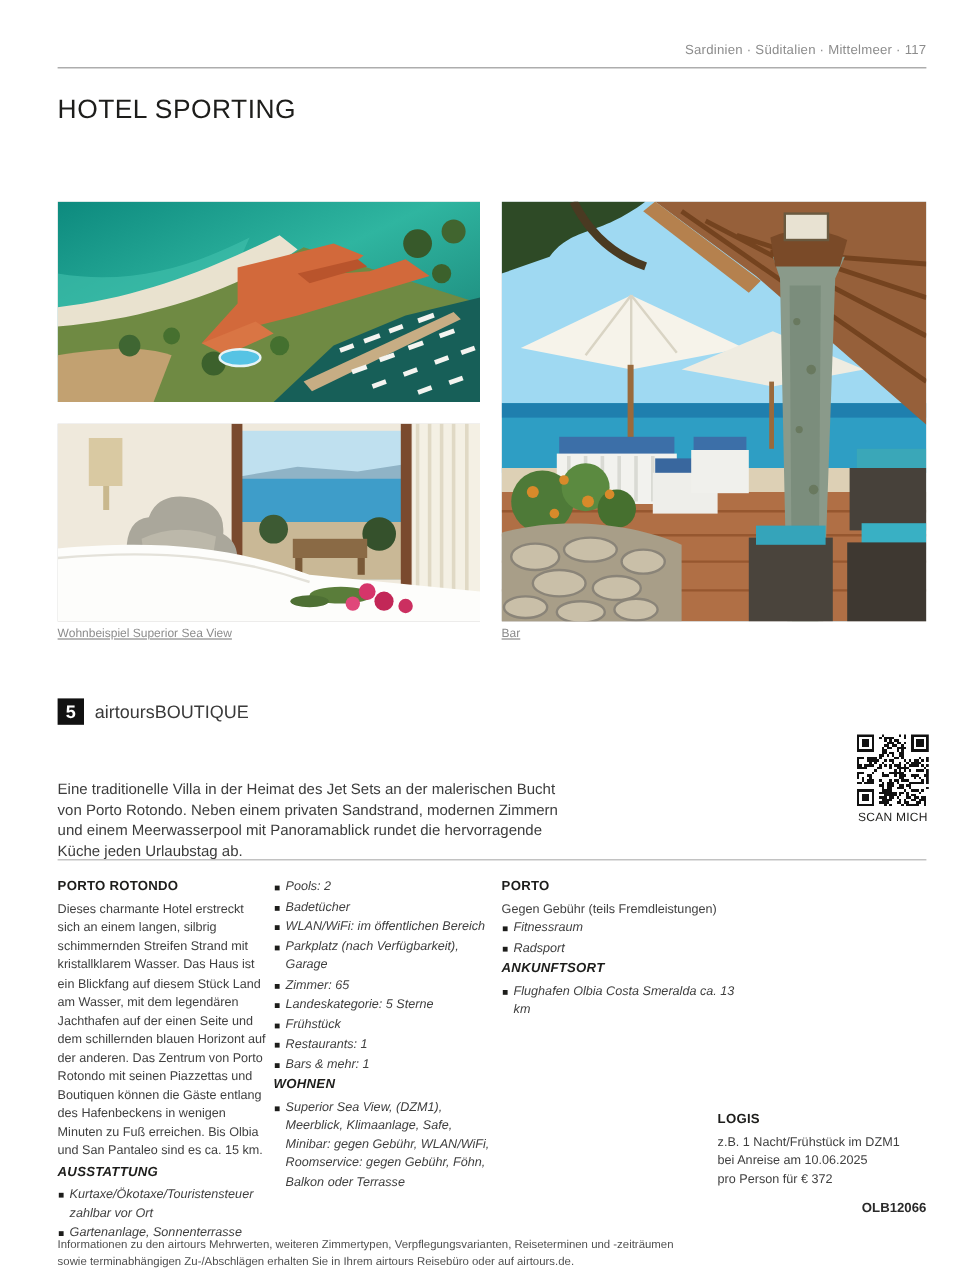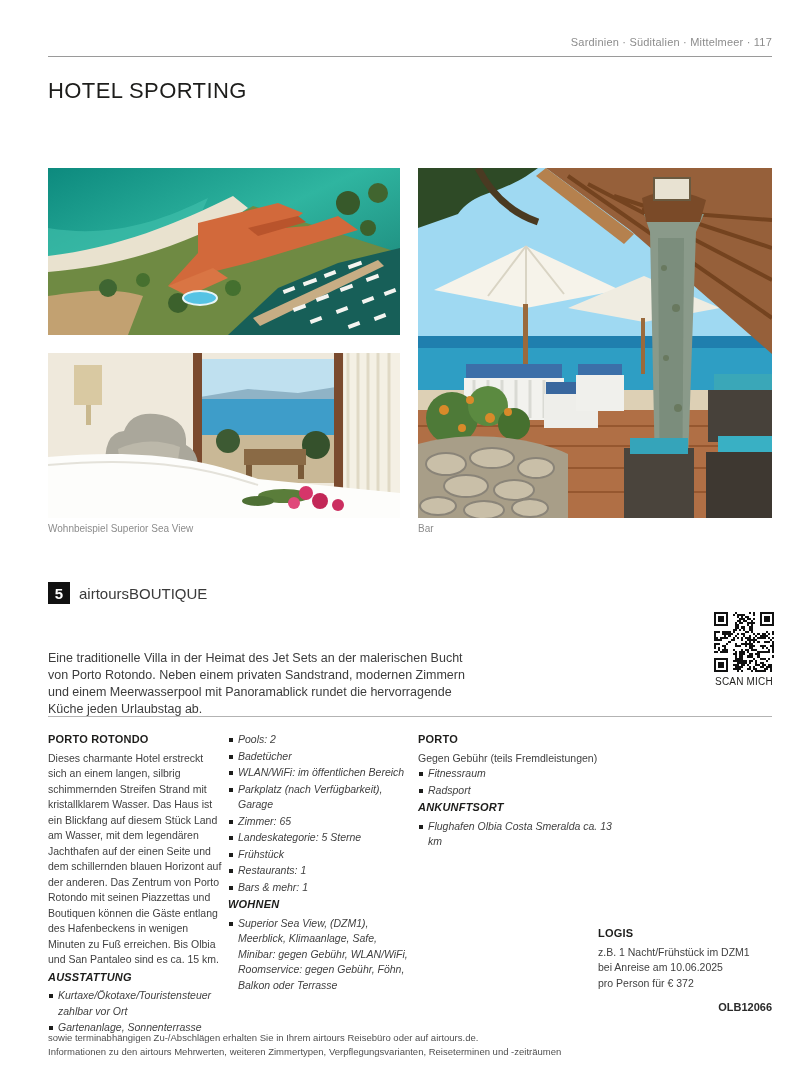--- a/index.html
+++ b/index.html
@@ -7,21 +7,21 @@
         font-family:"Liberation Sans",sans-serif;color:#3f3f3f;}
   .breadcrumb{position:absolute;top:36px;right:28px;font-size:11px;color:#8c8c8c;letter-spacing:.2px;}
   .header-rule{position:absolute;top:56px;left:48px;right:28px;border-top:1px solid #9a9a9a;}
   .page-title{position:absolute;top:63px;left:48px;font-size:22px;font-weight:500;color:#1d1d1b;letter-spacing:.4px;}
 
   .photo{position:absolute;overflow:hidden;background:#ddd;}
   .photo svg{display:block;width:100%;height:100%;}
   .photo-aerial{left:48px;top:168px;width:352px;height:167px;}
   .photo-room{left:48px;top:353px;width:352px;height:165px;}
   .photo-bar{left:418px;top:168px;width:354px;height:350px;}
-  .caption{position:absolute;top:523px;font-size:10px;color:#8c8c8c;}
+  .caption{position:absolute;top:523px;font-size:10px;color:#8c8c8c;text-decoration:underline;}
   .caption-room{left:48px;}
   .caption-bar{left:418px;text-align:right;}
 
   .boutique-header{position:absolute;left:48px;top:582px;display:flex;align-items:center;gap:9px;}
   .badge{width:22px;height:22px;background:#111;color:#fff;font-size:15px;font-weight:bold;
          display:flex;align-items:center;justify-content:center;}
   .brand{font-size:15px;color:#3a3a3a;}
   .description{position:absolute;left:48px;top:637px;width:420px;font-size:12.5px;line-height:17px;color:#3c3c3c;}
 
   .qr-wrap{position:absolute;left:706px;top:612px;width:76px;text-align:center;}
@@ -571,17 +571,17 @@
   <div class="logis">
     <h3 class="sec-heading">LOGIS</h3>
     <div>z.B. 1 Nacht/Frühstück im DZM1</div>
     <div>bei Anreise am 10.06.2025</div>
     <div>pro Person für € 372</div>
   </div>
 
   <div class="code">OLB12066</div>
 
   <div class="footer">
+    <div>Informationen zu den airtours Mehrwerten, weiteren Zimmertypen, Verpflegungsvarianten, Reiseterminen und -zeiträumen</div>
     <div>sowie terminabhängigen Zu-/Abschlägen erhalten Sie in Ihrem airtours Reisebüro oder auf airtours.de.</div>
-    <div>Informationen zu den airtours Mehrwerten, weiteren Zimmertypen, Verpflegungsvarianten, Reiseterminen und -zeiträumen</div>
   </div>
 
 </div>
 
 </body></html>

